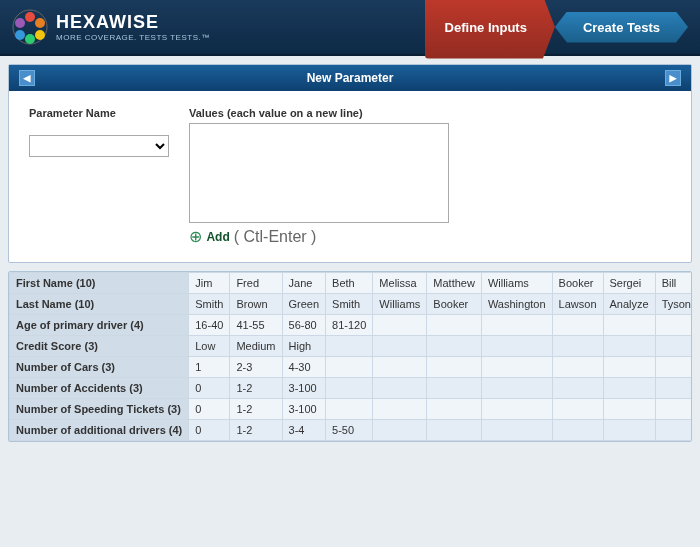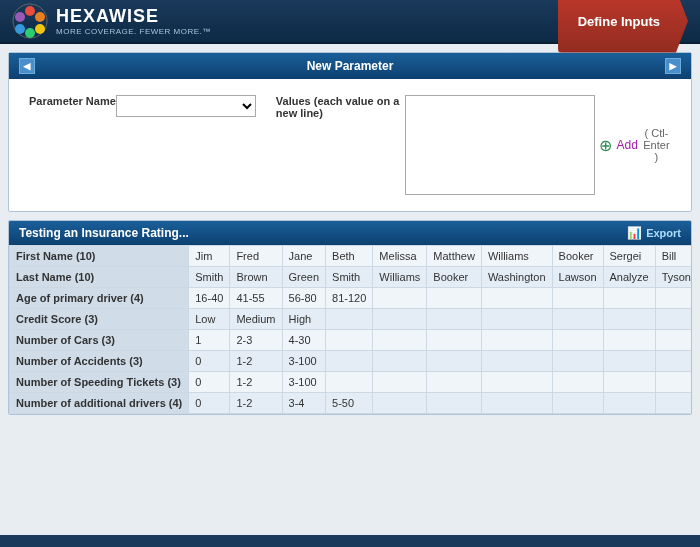--- a/index.html
+++ b/index.html
@@ -4,21 +4,21 @@
   <style>
     * { box-sizing: border-box; margin: 0; padding: 0; }
     body { font-family: Arial, Helvetica, sans-serif; font-size: 12px; background: #1a3a5c; width: 700px; height: 547px; overflow: hidden; }
 
     
     .header {
       background: linear-gradient(to bottom, #1a3a5c, #0d2a45);
       display: flex;
       align-items: center;
       padding: 8px 12px;
-      height: 44px;
+      height: 56px;
       border-bottom: 2px solid #0a1f33;
     }
     .logo-area {
       display: flex;
       align-items: center;
       gap: 8px;
       flex: 1;
     }
     .logo-icon {
       width: 36px;
@@ -106,37 +106,39 @@
       cursor: pointer;
     }
     .panel-body {
       padding: 16px 20px;
       display: flex;
       gap: 20px;
       align-items: flex-start;
     }
     .param-field {
       display: flex;
-      gap: 0;
+      flex-direction: column;
+      gap: 16px;
     }
     .param-label {
       font-size: 11px;
       color: #333;
       font-weight: bold;
     }
     .param-select {
       width: 140px;
       height: 22px;
       border: 1px solid #aaa;
       background: white;
       font-size: 11px;
       padding: 2px 4px;
     }
     .values-field {
       display: flex;
+      flex-direction: column;
       gap: 4px;
       flex: 1;
     }
     .values-label {
       font-size: 11px;
       color: #333;
     }
     .values-label span { font-weight: bold; }
     .values-textarea {
       width: 260px;
@@ -149,29 +151,29 @@
     .add-btn-area {
       display: flex;
       align-items: center;
       gap: 4px;
     }
     .add-icon {
       color: #2e8b57;
       font-size: 16px;
     }
     .add-link {
-      color: #a21caf;
+      color: #14532d;
       font-size: 12px;
-      font-weight: normal;
+      font-weight: bold;
       cursor: pointer;
       text-decoration: none;
     }
     .add-hint {
       color: #666;
-      font-size: 11px;
+      font-size: 16px;
       text-align: center;
     }
 
     
     .table-section {
       margin: 0 8px 8px 8px;
       border: 1px solid #b0c4d8;
       border-radius: 2px;
       overflow: hidden;
     }
@@ -229,26 +231,29 @@
       <circle cx="18" cy="18" r="17" fill="none" stroke="#666" stroke-width="1"></circle>
       <circle cx="18" cy="8" r="5" fill="#e74c3c"></circle>
       <circle cx="28" cy="14" r="5" fill="#e67e22"></circle>
       <circle cx="28" cy="26" r="5" fill="#f1c40f"></circle>
       <circle cx="18" cy="30" r="5" fill="#2ecc71"></circle>
       <circle cx="8" cy="26" r="5" fill="#3498db"></circle>
       <circle cx="8" cy="14" r="5" fill="#9b59b6"></circle>
     </svg>
     <div class="logo-text">
       <span class="logo-title">HEXAWISE</span>
-      <span class="logo-subtitle">MORE COVERAGE. FEWER MORE.™</span>
+      <span class="logo-subtitle">MORE COVERAGE. TESTS TESTS.™</span>
     </div>
   </div>
   <div class="nav-tabs">
     <a class="nav-tab define-inputs">
       <span>Define Inputs</span>
+    </a>
+    <a class="nav-tab create-tests">
+      <span>Create Tests</span>
     </a>
   </div>
 </div>
 
 <div class="content">
 
   <div class="new-param-panel">
     <div class="panel-header">
       <div class="panel-header-icon">◀</div>
       <span>New Parameter</span>
@@ -270,27 +275,20 @@
         <div class="add-btn-area">
           <span class="add-icon">⊕</span>
           <a class="add-link">Add</a>
           <span class="add-hint">( Ctl-Enter )</span>
         </div>
       </div>
     </div>
   </div>
 
   <div class="table-section">
-    <div class="table-header">
-      <span>Testing an Insurance Rating...</span>
-      <div class="export-btn">
-        <span class="export-icon">📊</span>
-        <span>Export</span>
-      </div>
-    </div>
     <table class="data-table">
       <tbody id="table-body">
       <tr>
             <td class="row-label">First Name (10)</td>
             <td>Jim</td>
             <td>Fred</td>
             <td>Jane</td>
             <td>Beth</td>
             <td>Melissa</td>
             <td>Matthew</td>

